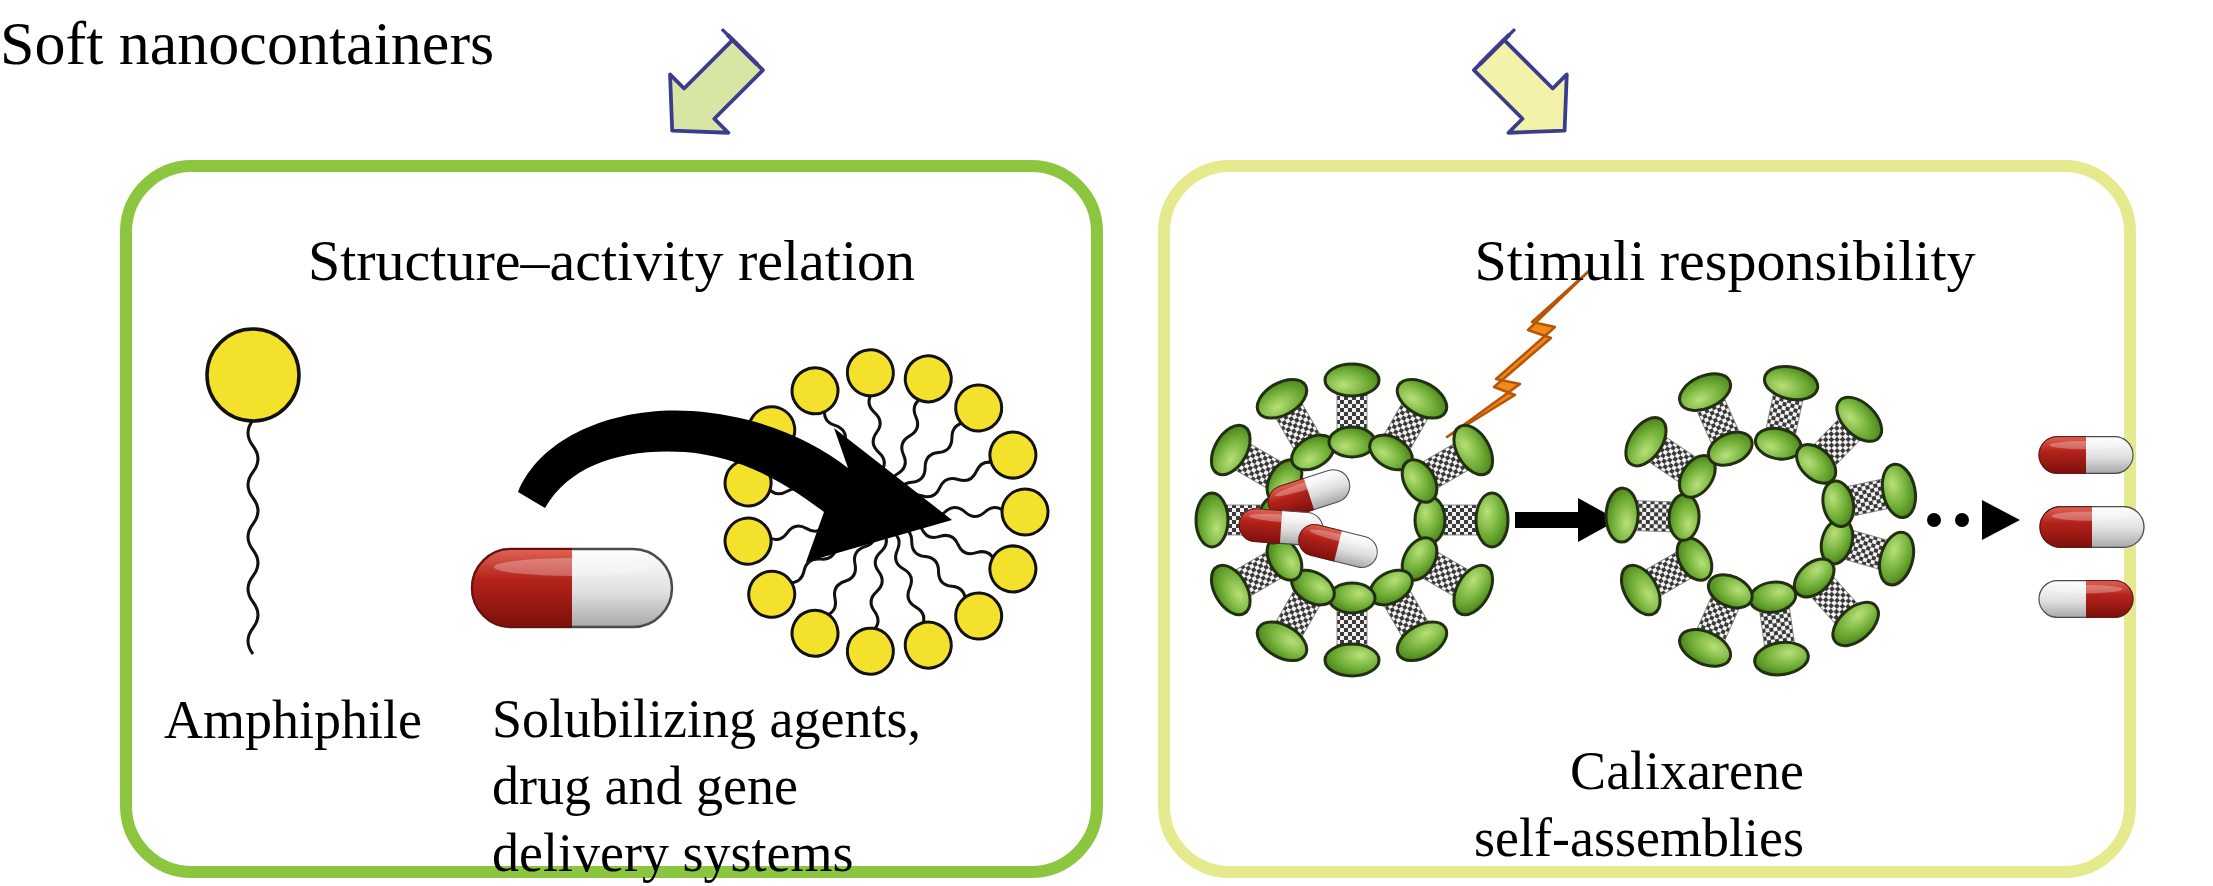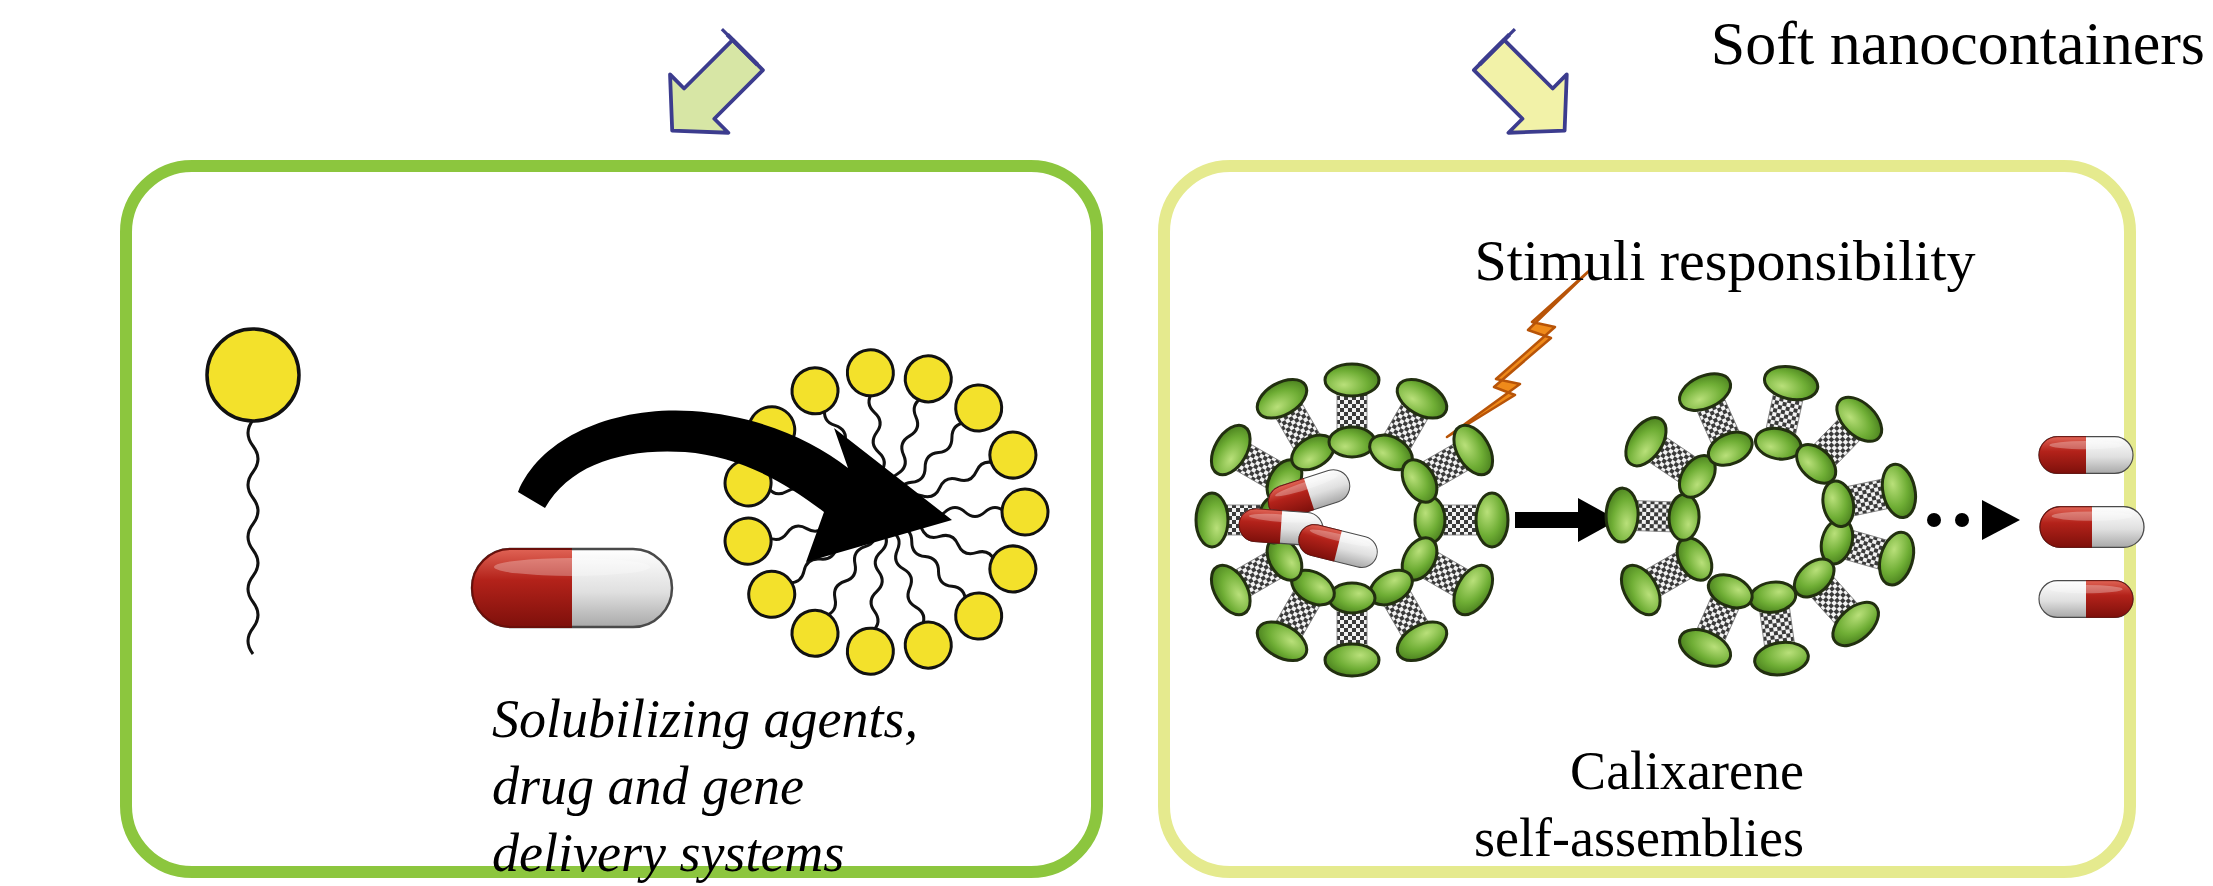--- a/index.html
+++ b/index.html
@@ -20,25 +20,25 @@
   .panel-left{
     left:120px;top:160px;width:983px;height:718px;
     border:12px solid #8cc63e;
   }
   .panel-right{
     left:1158px;top:160px;width:978px;height:718px;
     border:12px solid #e5ea8e;
   }
   svg.art{position:absolute;left:0;top:0;}
   .txt{position:absolute;line-height:1.2;white-space:pre-line;}
-  .main-title{left:0;top:6px;width:2205px;text-align:right;font-size:62px;}
+  .main-title{left:0;top:6px;width:2205px;text-align:left;font-size:62px;}
   .left-title{left:120px;top:226px;width:983px;text-align:center;font-size:58px;}
   .right-title{left:1158px;top:226px;width:1134px;text-align:center;font-size:58px;}
   .amphiphile-label{left:128px;top:688px;width:330px;text-align:center;font-size:54px;}
-  .applications-label{left:492px;top:686px;width:600px;text-align:left;font-size:54px;line-height:1.24;font-style:italic;}
+  .applications-label{left:492px;top:686px;width:600px;text-align:left;font-size:54px;line-height:1.24;}
   .calixarene-label{left:1184px;top:738px;width:620px;text-align:right;font-size:54px;line-height:1.24;}
 </style>
 </head>
 <body>
 
 <div class="canvas">
 
   <div class="panel panel-left"></div>
   <div class="panel panel-right"></div>
 
@@ -193,20 +193,22 @@
     </g>
 
     <g>
       <use href="#pillRL" transform="translate(2086,455) scale(0.47)"></use>
       <use href="#pillRL" transform="translate(2092,527) scale(0.52)"></use>
       <use href="#pillRR" transform="translate(2086,599) scale(0.47)"></use>
     </g>
   </svg>
 
   <div class="txt main-title">Soft nanocontainers</div>
+  <div class="txt left-title">Structure–activity relation</div>
   <div class="txt right-title">Stimuli responsibility</div>
+  <div class="txt amphiphile-label">Amphiphile</div>
   <div class="txt applications-label">Solubilizing agents,
 drug and gene
 delivery systems</div>
   <div class="txt calixarene-label">Calixarene
 self-assemblies</div>
 
 </div>
 
 </body></html>

